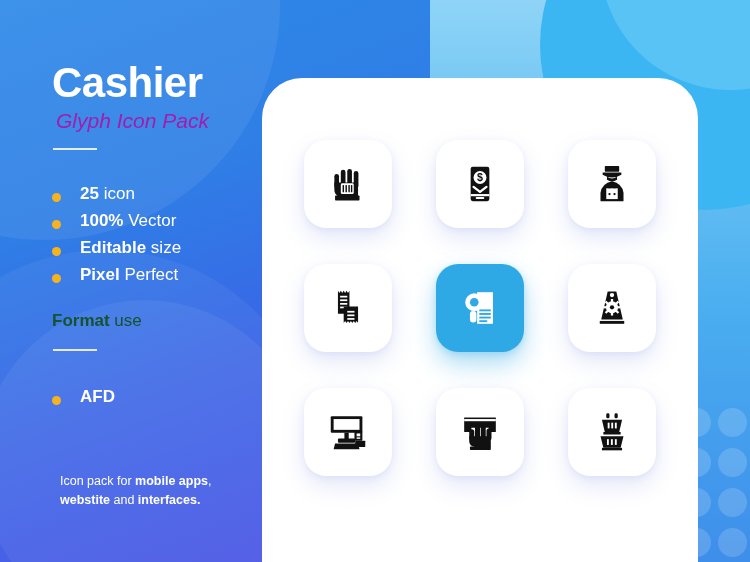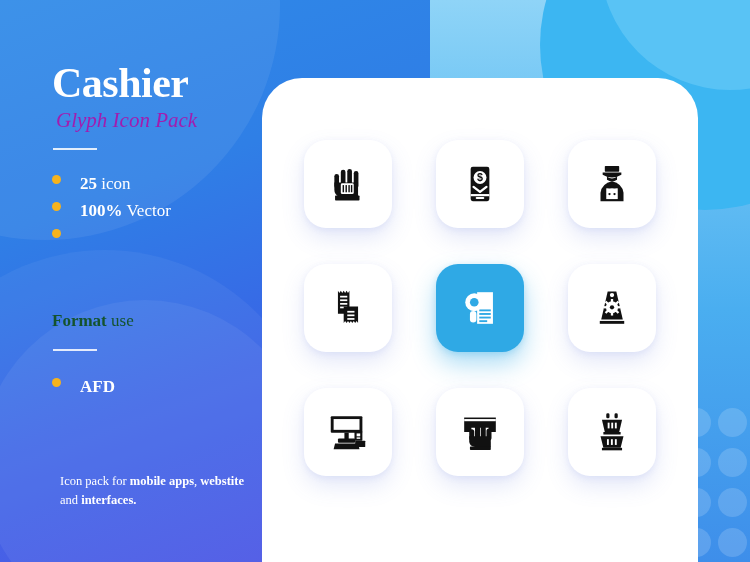--- a/index.html
+++ b/index.html
@@ -51,42 +51,41 @@
   }
   .dots span{
     display:block;width:29px;height:29px;border-radius:50%;
     background:rgba(255,255,255,.16);
   }
 
   
   .left{
     position:absolute;left:0;top:0;width:262px;height:562px;
     color:#fff;
-    font-family:Liberation Serif, serif;
   }
   .title{
     position:absolute;left:52px;top:62px;
     font-size:42px;font-weight:bold;letter-spacing:-.5px;line-height:1;
     color:#ffffff;
   }
   .subtitle{
     position:absolute;left:56px;top:110px;
     font-size:21px;font-style:italic;font-weight:normal;line-height:1;
     color:#a21caf;
   }
   .rule{
     position:absolute;background:rgba(255,255,255,.85);height:2px;width:44px;
   }
   .rule-1{left:53px;top:148px;}
   .rule-2{left:53px;top:349px;}
 
   .feature-list{position:absolute;left:52px;top:175px;}
   .format-list{position:absolute;left:52px;top:378px;}
   .li{
-    display:flex;align-items:flex-start;height:27px;margin-bottom:0;
+    display:flex;align-items:flex-end;height:27px;margin-bottom:0;
   }
   .bullet{
     width:9px;height:9px;border-radius:50%;background:#f6b31d;
     flex:0 0 9px;margin-right:19px;
   }
   .li-text{font-size:17px;line-height:1;color:#fff;white-space:nowrap;}
   .li-text b{font-weight:bold;}
   .li-text span{font-weight:normal;}
 
   .format-head{
@@ -157,20 +156,25 @@
       <div class="li">
         <span class="bullet"></span>
         <span class="li-text"><b>25</b> <span>icon</span></span>
       </div>
       <div class="li">
         <span class="bullet"></span>
         <span class="li-text"><b>100%</b> <span>Vector</span></span>
       </div>
       <div class="li">
         <span class="bullet"></span>
+        <span class="li-text"><b>Editable</b> <span>size</span></span>
+      </div>
+      <div class="li">
+        <span class="bullet"></span>
+        <span class="li-text"><b>Pixel</b> <span>Perfect</span></span>
       </div>
     </div>
 
     <div class="format-head">
       <b>Format</b>
       <span>use</span>
     </div>
     <div class="rule rule-2"></div>
 
     <div class="format-list">

